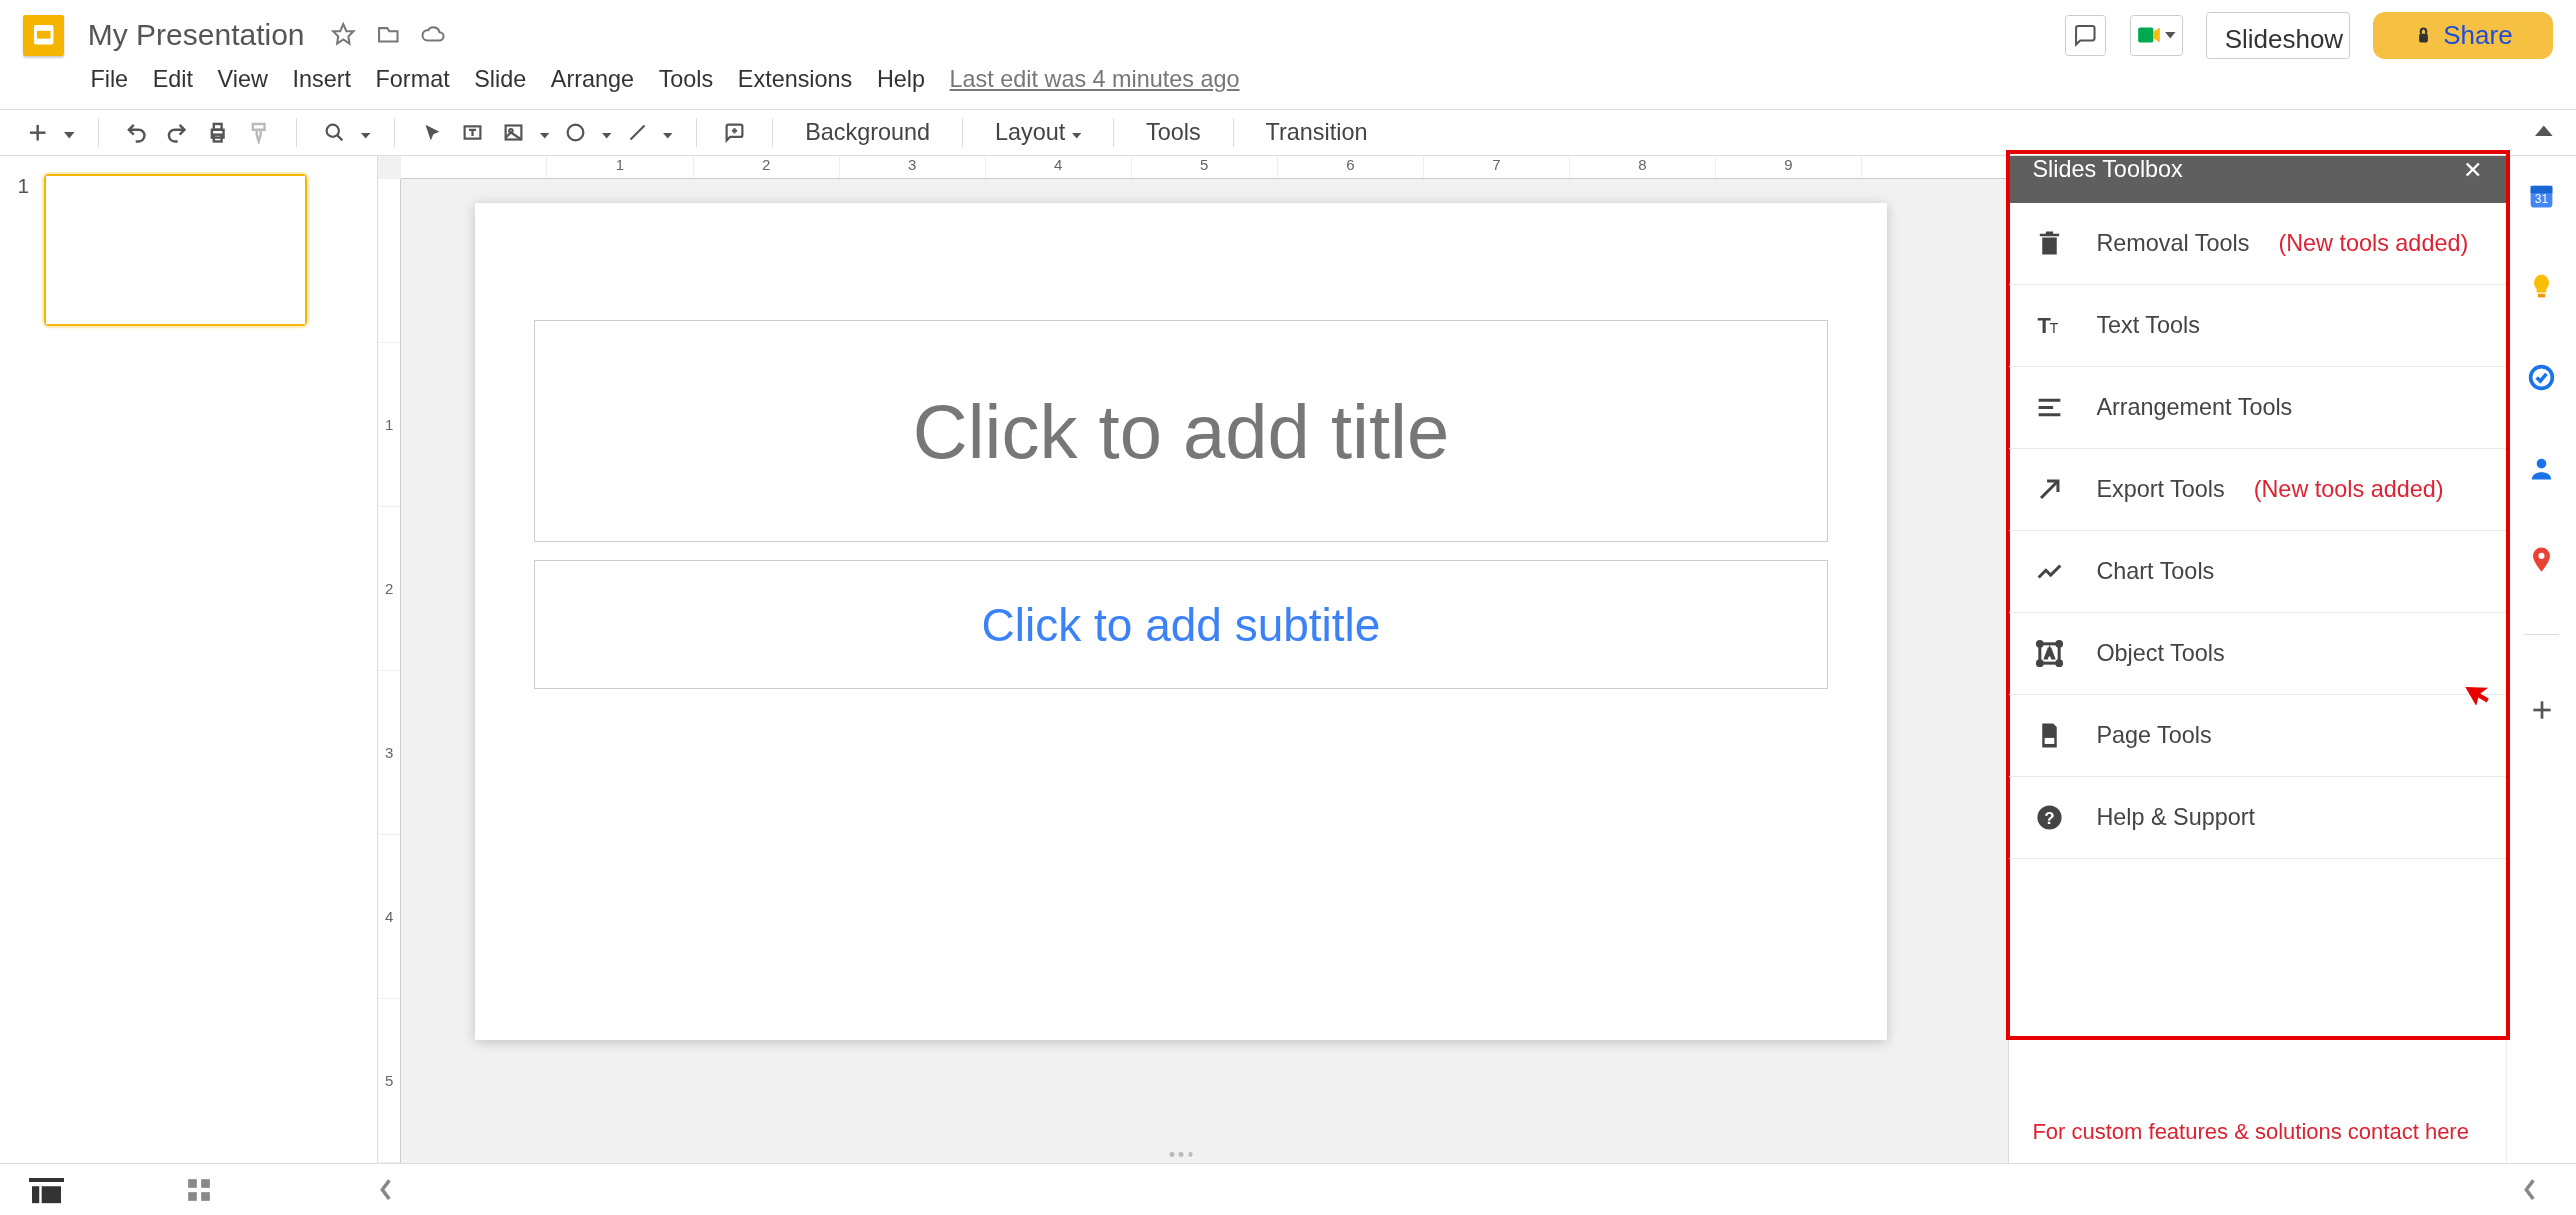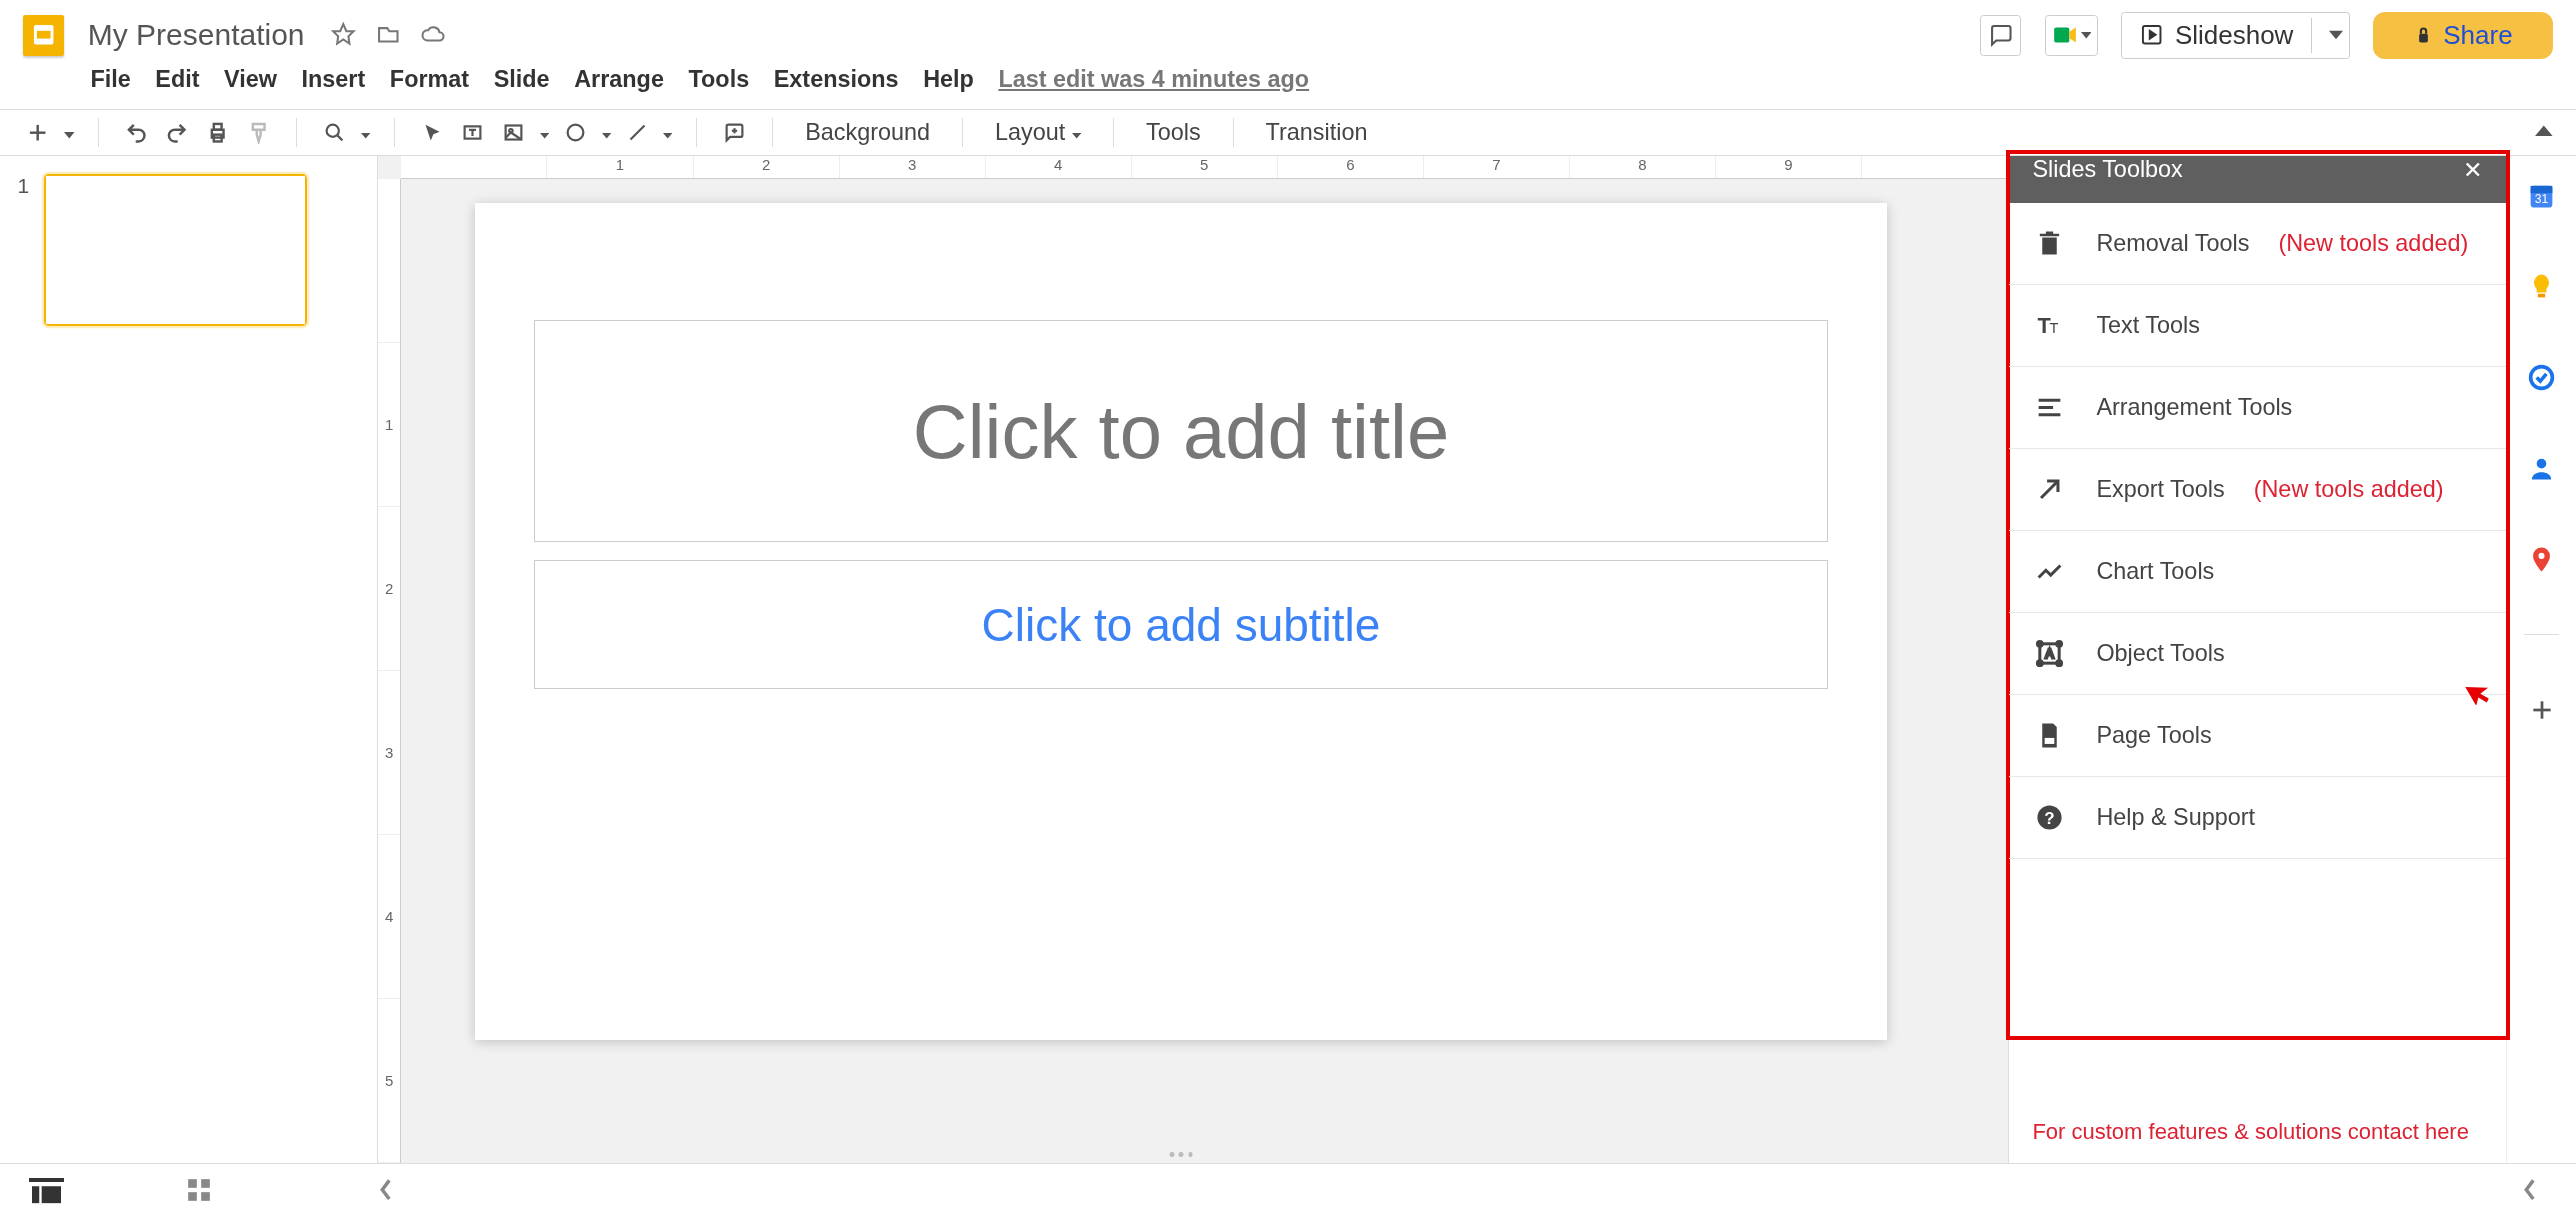--- a/index.html
+++ b/index.html
@@ -8,24 +8,24 @@
 
 .header { height:109px; padding:11.7px 23.4px 0 23.4px; display:flex; flex-direction:column; }
 .title-row { display:flex; align-items:center; height:47px; }
 .app-logo { width:41px; height:41px; background:#f4b400; border-radius:2.3px; display:flex; align-items:center; justify-content:center; margin-right:23.4px; box-shadow:0 1.2px 2.3px rgba(0,0,0,.2); }
 .app-logo svg { width:23.4px; height:23.4px; }
 .title-text { font-size:30px; color:#555; margin-right:17.6px; }
 .title-icons span { margin:0 8.8px; display:inline-flex; }
 .title-right { margin-left:auto; display:flex; align-items:center; gap:23.4px; }
 .comment-btn { width:41px; height:41px; border:0.6px solid #ccc; border-radius:3.5px; display:flex; align-items:center; justify-content:center; }
 .meet-btn { width:53px; height:41px; border:0.6px solid #ccc; border-radius:3.5px; display:flex; align-items:center; justify-content:center; gap:2.9px; }
-.slideshow-btn { height:47px; border:0.6px solid #ccc; border-radius:3.5px; display:flex; align-items:center; padding:0 5.9px 0 17.6px; gap:11.7px; font-size:26px; color:#333; }
+.slideshow-btn { height:47px; border:0.6px solid #ccc; border-radius:3.5px; display:flex; align-items:center; padding:0 5.9px 0 17.6px; gap:11.7px; font-size:26px; color:#333;flex-direction:column; }
 .slideshow-btn .divider { width:0.6px; height:35px; background:#ccc; margin:0 5.9px; }
 .share-btn { height:47px; background:#f6c043; border-radius:12px; display:flex; align-items:center; padding:0 40px; gap:8.8px; font-size:26px; font-weight:500; color:#1d4ed8; }
-.menu-row { display:flex; align-items:center; padding-left:67px; gap:24.6px; font-size:23.4px; color:#333; height:41px;font-weight:bold; }
+.menu-row { display:flex; align-items:center; padding-left:67px; gap:24.6px; font-size:23.4px; color:#333; height:41px; }
 .last-edit { color:#777; text-decoration:underline; }
 
 
 .toolbar { height:47px; border-top:0.6px solid #ddd; border-bottom:0.6px solid #ddd; display:flex; align-items:center; padding:0 23.4px; gap:11.7px; font-size:23.4px; color:#444; }
 .tb-icon { width:29px; height:29px; display:inline-flex; align-items:center; justify-content:center; }
 .tb-sep { width:0.6px; height:29px; background:#ddd; margin:0 11.7px; }
 .tb-text { padding:0 8.8px; }
 .tb-collapse { margin-left:auto; }
 .filmstrip { width:378px; border-right:0.6px solid #ddd; padding:17.6px; background:#fff; position:relative; }
 .thumb-row { display:flex; gap:14.6px; }

